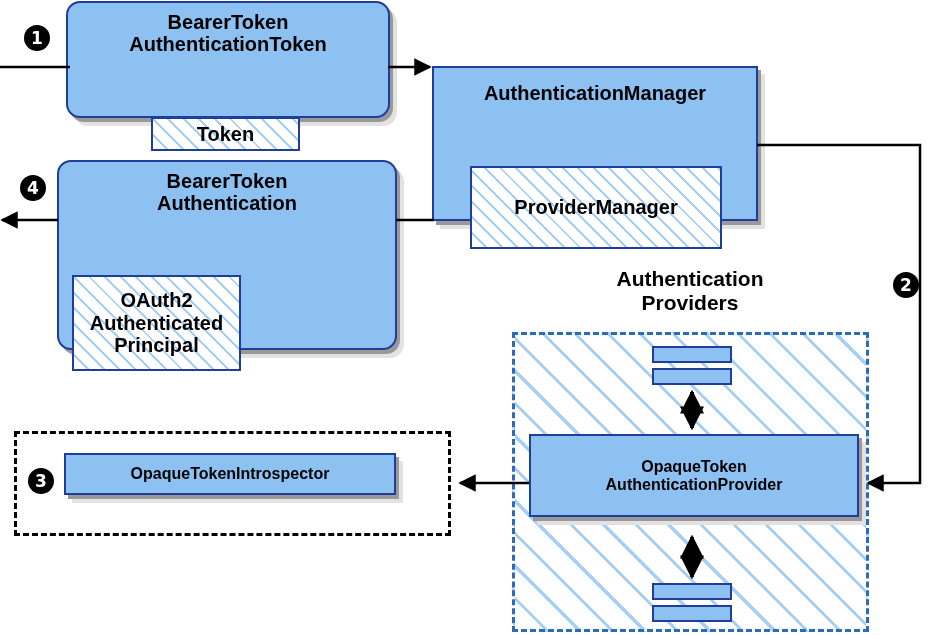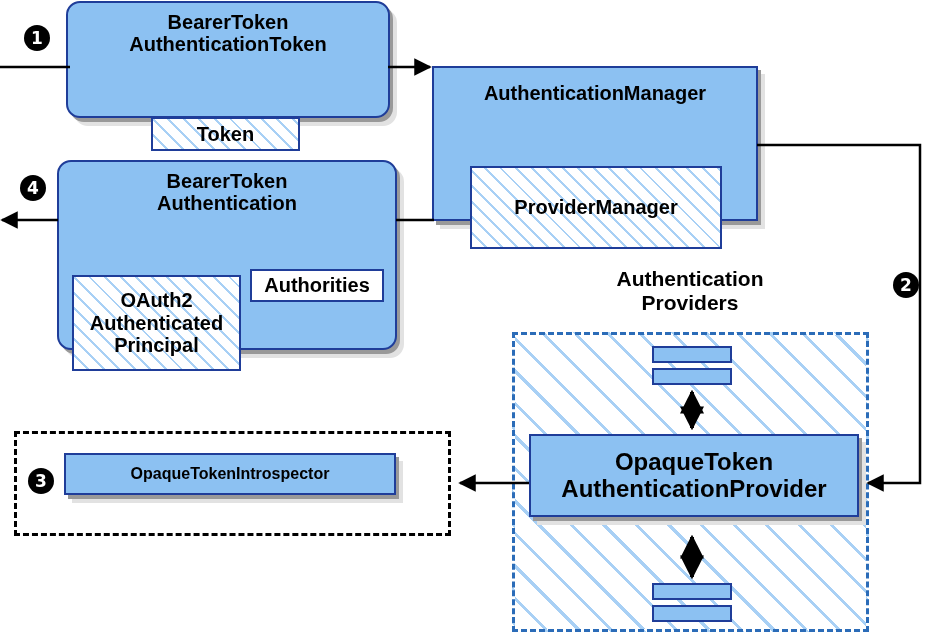--- a/index.html
+++ b/index.html
@@ -180,31 +180,30 @@
 
   <div class="shadow-light rounded" style="left:65px; top:168px; width:339px; height:190px;"></div>
   <div class="shadow-dark rounded" style="left:61px; top:164px; width:339px; height:190px;"></div>
   <div class="node rounded" style="left:57px; top:160px; width:340px; height:190px; padding-top:8px; font-size:20px;">
     <div class="title">BearerToken
 Authentication</div>
   </div>
   <div class="hatched" style="left:72px; top:235px; width:169px; height:96px; font-size:20px;">OAuth2
 Authenticated
 Principal</div>
-  <div class="plainbox" style="left:250px; top:269px; width:134px; height:33px; font-size:20px;">Authorities</div>
 
   <div class="shadow-light" style="left:72px; top:461px; width:331px; height:42px;"></div>
   <div class="shadow-dark" style="left:68px; top:457px; width:331px; height:42px;"></div>
   <div class="node" style="left:64px; top:453px; width:332px; height:42px; justify-content:center; font-size:16px;">
     <div class="title">OpaqueTokenIntrospector</div>
   </div>
 
   <div class="shadow-light" style="left:537px; top:442px; width:329px; height:83px;"></div>
   <div class="shadow-dark" style="left:533px; top:438px; width:329px; height:83px;"></div>
-  <div class="node" style="left:529px; top:434px; width:330px; height:83px; justify-content:center; font-size:24px;">
+  <div class="node" style="left:529px; top:434px; width:330px; height:83px; justify-content:center; font-size:16px;">
     <div class="title">OpaqueToken
 AuthenticationProvider</div>
   </div>
 
   <div class="bar" style="left:652px; top:346px; width:80px; height:17px;"></div>
   <div class="bar" style="left:652px; top:368px; width:80px; height:17px;"></div>
   <div class="bar" style="left:652px; top:583px; width:80px; height:17px;"></div>
   <div class="bar" style="left:652px; top:605px; width:80px; height:17px;"></div>
 
   <svg id="wires" viewBox="0 0 932 635" xmlns="http://www.w3.org/2000/svg">

